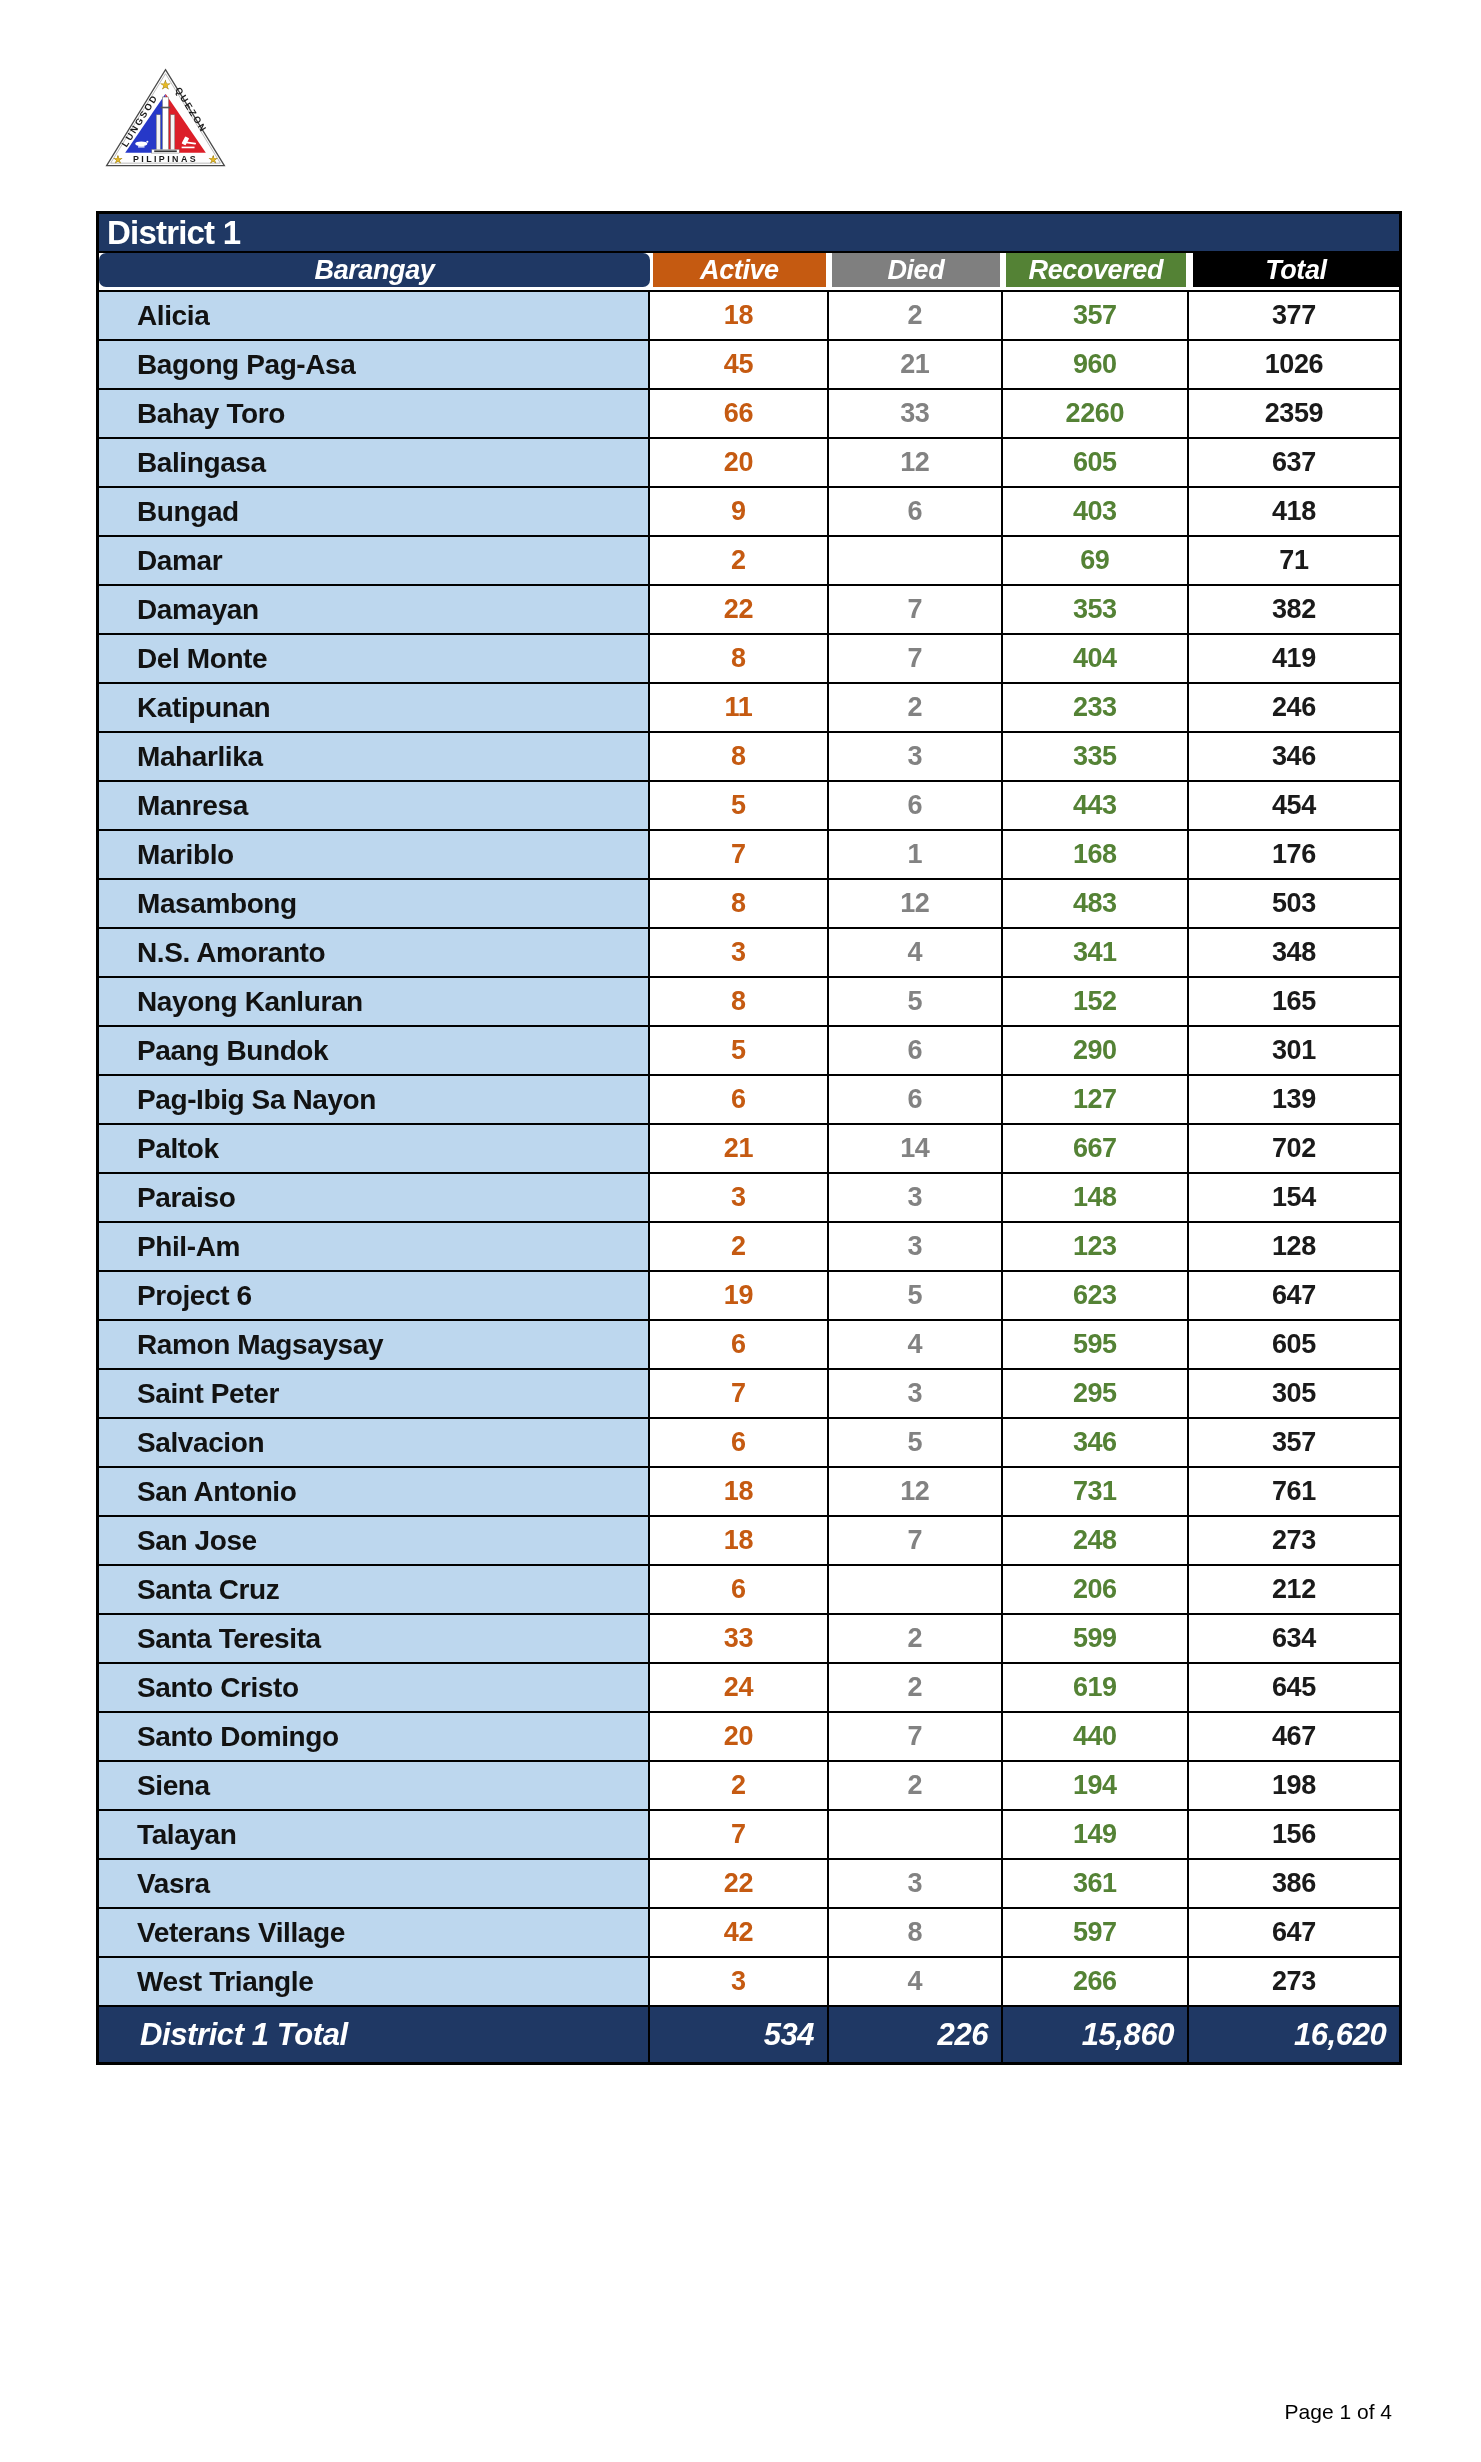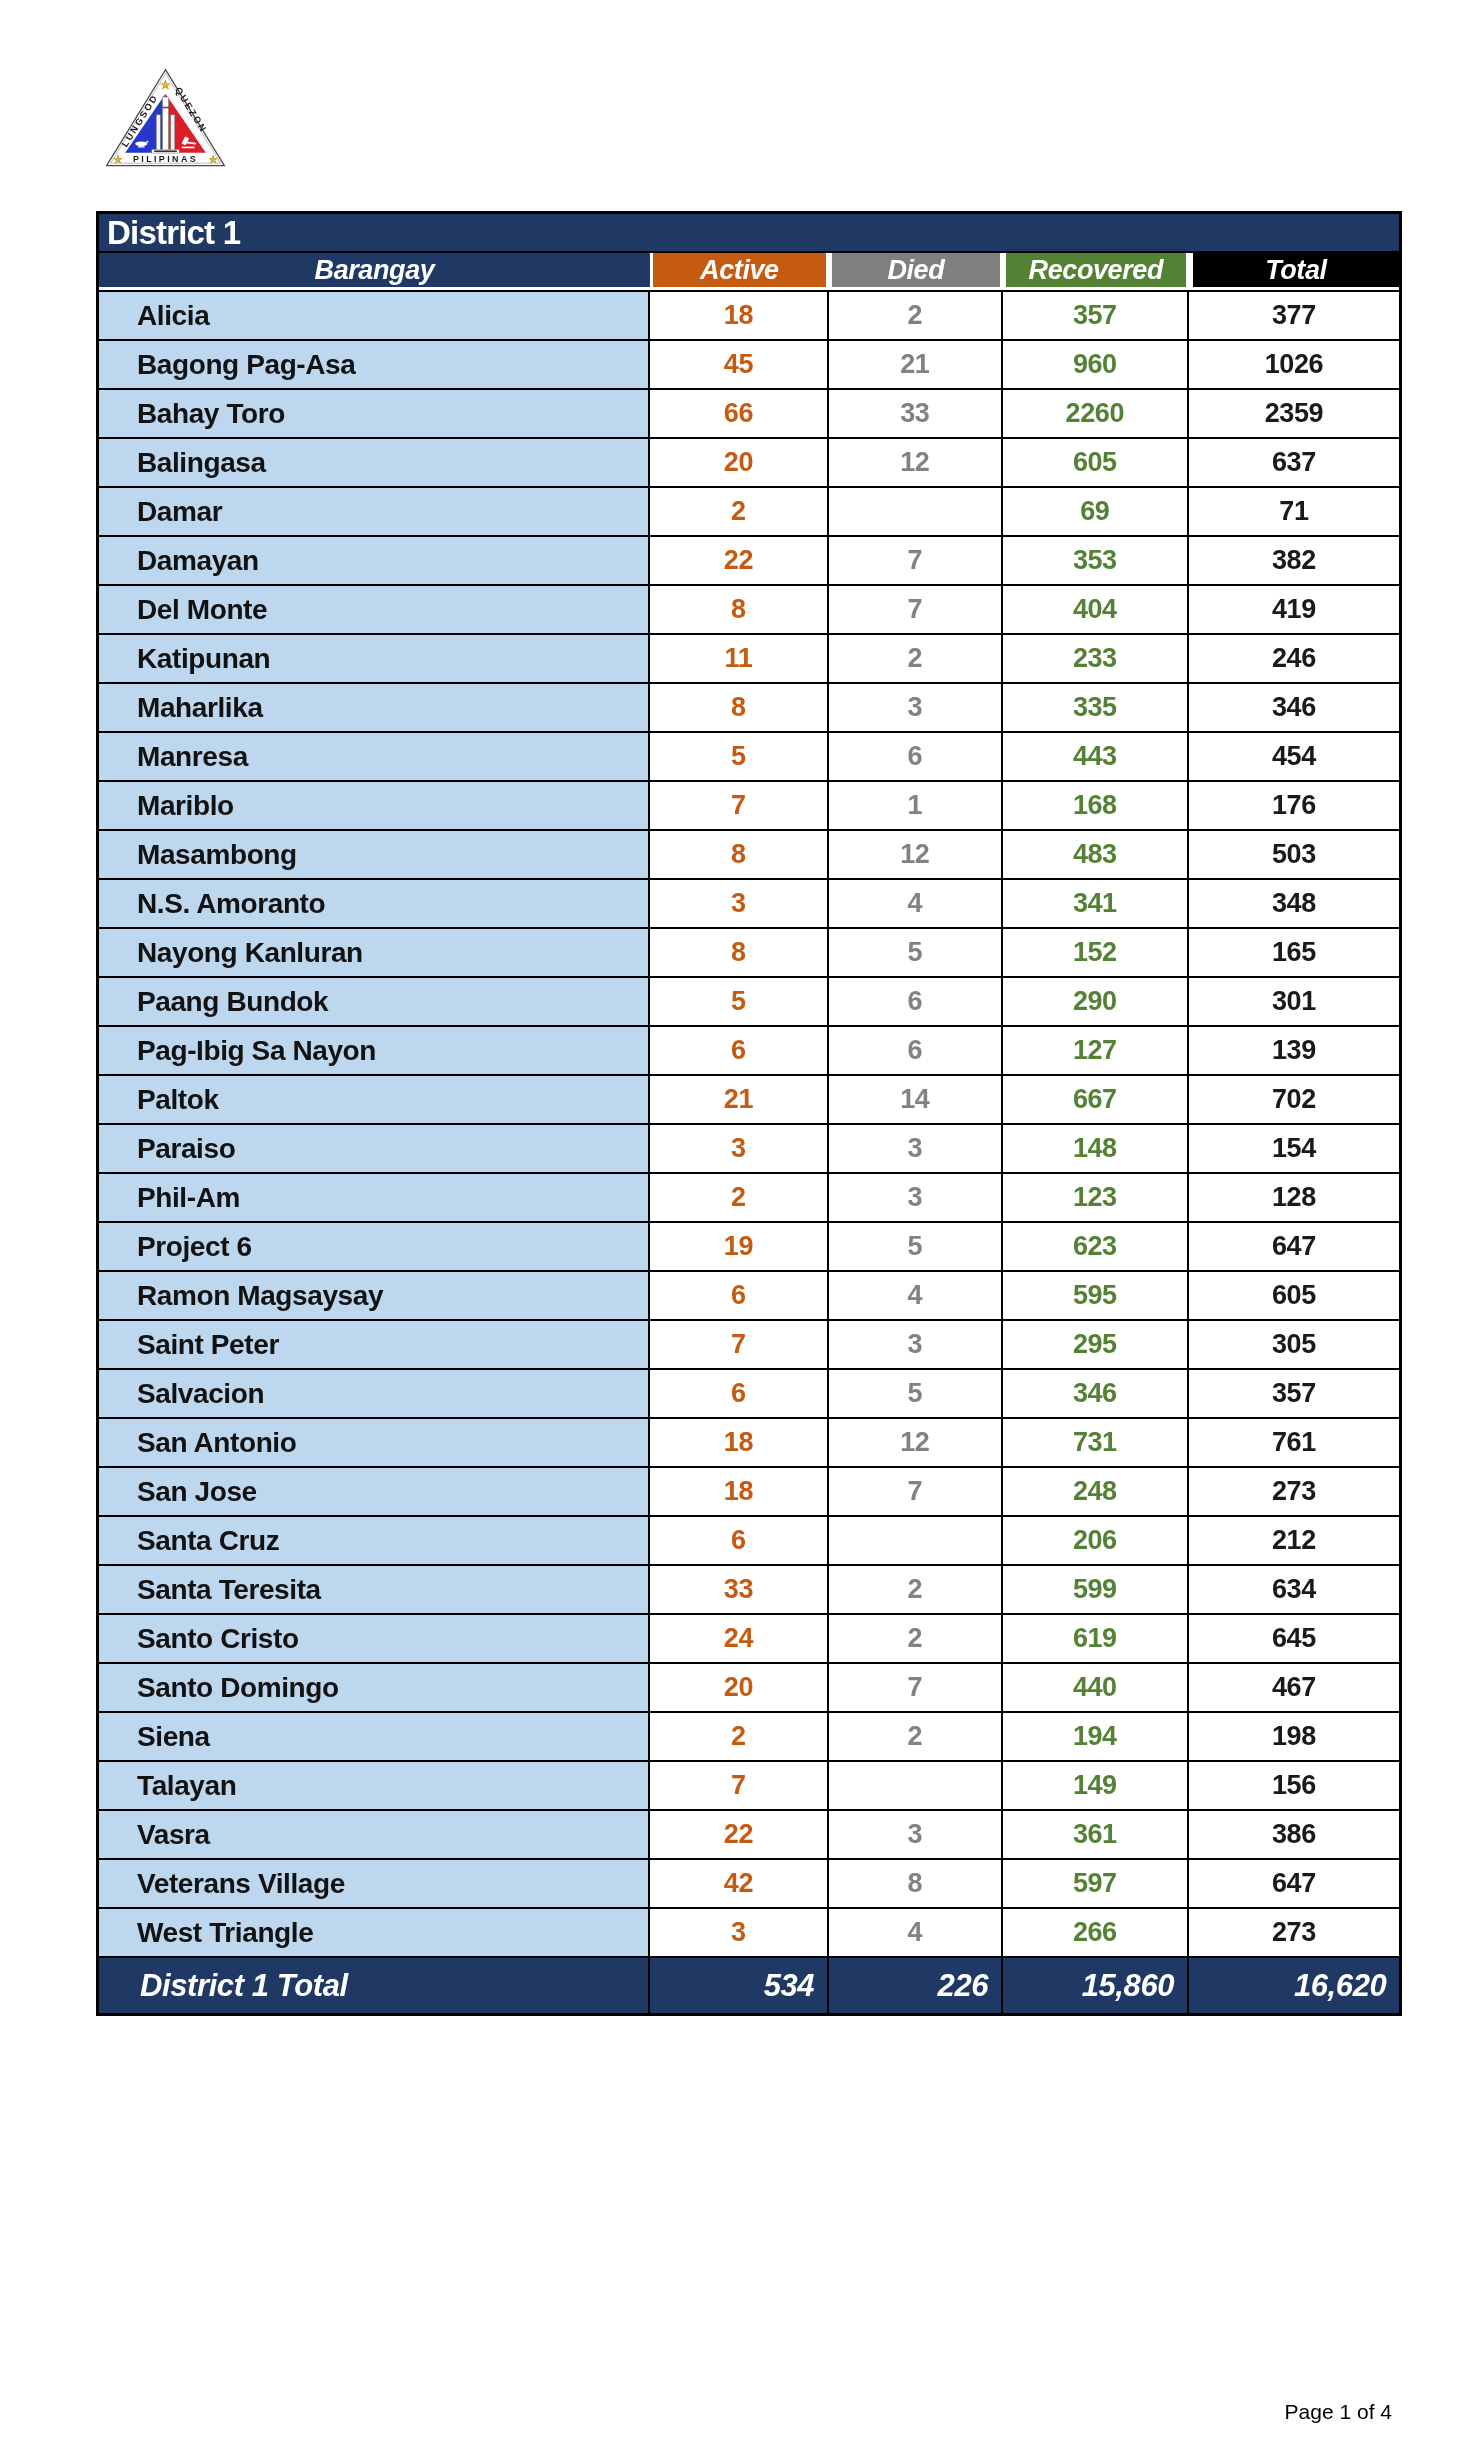--- a/index.html
+++ b/index.html
@@ -44,21 +44,21 @@
     padding-left:8px;
     border-bottom:2.4px solid #000;
   }
 
   tr.cols th { padding:0; height:37px; border-bottom:2.4px solid #000; background:#fff; vertical-align:top; }
   tr.cols .hd {
     display:block; height:34px; line-height:34px;
     color:#fff; font-style:italic; font-weight:bold;
     font-size:27px; letter-spacing:-0.4px; text-align:center;
   }
-  .hd-brgy  { background:#1F3864; height:37px; line-height:37px; margin:0; }
+  .hd-brgy  { background:#1F3864; height:37px; line-height:37px; margin:0;border-radius:7px; }
   .hd-active    { background:#C55A11; margin:0 3.2px 3.2px 3.2px; }
   .hd-died      { background:#7F7F7F; margin:0 3.2px 3.2px 3.2px; }
   .hd-recovered { background:#548235; margin:0 3.2px 3.2px 3.2px; }
   .hd-total     { background:#000000; margin:0 0 3.2px 4px; }
 
   tbody td {
     height:47px; line-height:47px;
     border-bottom:2.4px solid #000; border-right:2.4px solid #000;
     font-weight:bold; font-size:27px; letter-spacing:-0.4px;
     text-align:center; background:#fff;
@@ -188,20 +188,27 @@
             <td class="td-total">2359</td>
           </tr>
           <tr>
             <td class="td-brgy">Balingasa</td>
             <td class="td-active">20</td>
             <td class="td-died">12</td>
             <td class="td-recovered">605</td>
             <td class="td-total">637</td>
           </tr>
           <tr>
+            <td class="td-brgy">Bungad</td>
+            <td class="td-active">9</td>
+            <td class="td-died">6</td>
+            <td class="td-recovered">403</td>
+            <td class="td-total">418</td>
+          </tr>
+          <tr>
             <td class="td-brgy">Damar</td>
             <td class="td-active">2</td>
             <td class="td-died"></td>
             <td class="td-recovered">69</td>
             <td class="td-total">71</td>
           </tr>
           <tr>
             <td class="td-brgy">Damayan</td>
             <td class="td-active">22</td>
             <td class="td-died">7</td>

